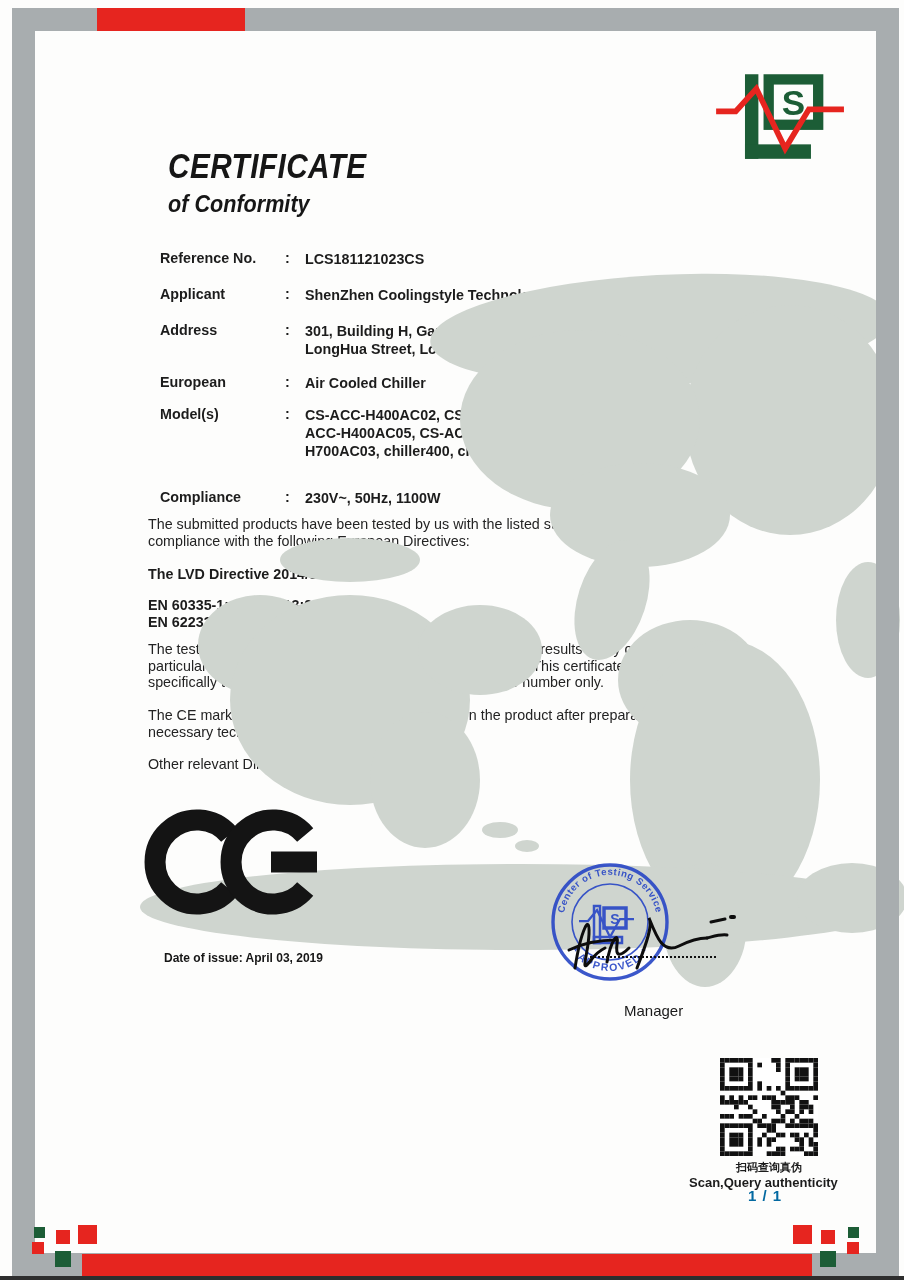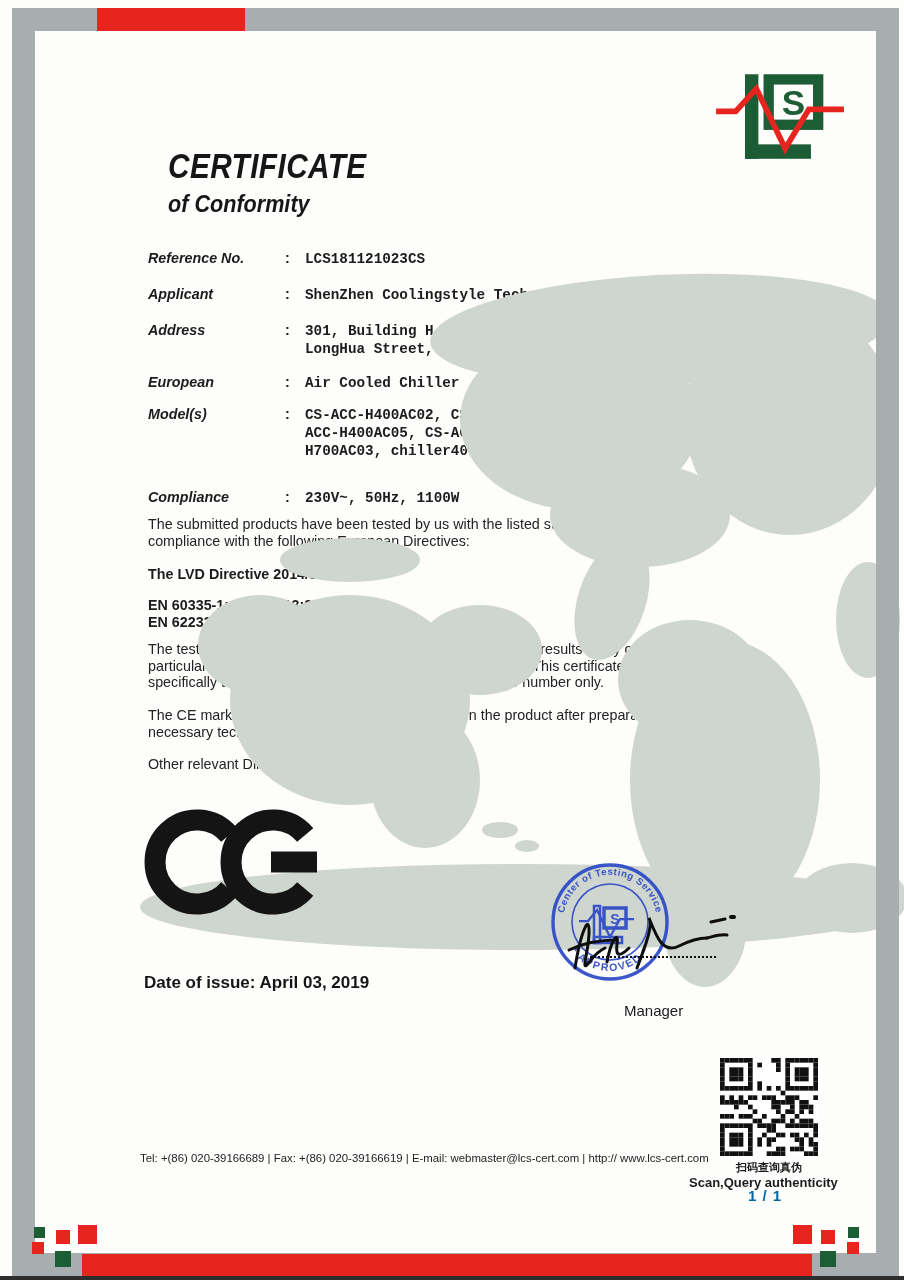--- a/index.html
+++ b/index.html
@@ -10,28 +10,28 @@
   .redblock{position:absolute;background:#e6251f;z-index:4;}
   .greenblock{position:absolute;background:#1c5d36;z-index:4;}
   .scanline{position:absolute;left:0;bottom:0;width:904px;height:4px;background:#2e2e2e;z-index:6;}
   
   #map{position:absolute;left:0;top:0;z-index:1;}
   
   .content{position:absolute;z-index:5;}
   .title-main{font-size:35px;font-weight:700;letter-spacing:.5px;transform:scaleX(.85);transform-origin:left;white-space:nowrap;color:#161616;}
   .title-sub{font-size:24px;font-weight:700;transform:scaleX(.9);transform-origin:left;white-space:nowrap;color:#161616;margin-top:4px;}
   .frow{position:absolute;left:148px;width:640px;font-size:14.3px;font-weight:700;color:#1c1c1c;}
-  .flabel{position:absolute;left:0;top:0;white-space:nowrap;font-style:italic;}
+  .flabel{position:absolute;left:12px;top:0;white-space:nowrap;}
   .fcolon{position:absolute;left:137px;top:0;}
-  .fvals{position:absolute;left:157px;top:0;font-family:Liberation Mono, monospace;}
+  .fvals{position:absolute;left:157px;top:0;}
   .fvals div{white-space:nowrap;line-height:18px;}
   .para{position:absolute;left:148px;font-size:14.3px;color:#232323;}
   .para div{white-space:nowrap;line-height:16.5px;}
   .para.bold{font-weight:700;color:#1c1c1c;}
-  .dateline{position:absolute;left:144px;top:951px;font-size:17px;font-weight:700;white-space:nowrap;color:#161616;margin-top:22px;}
+  .dateline{position:absolute;left:164px;top:951px;font-size:12px;font-weight:700;white-space:nowrap;color:#161616;}
   .dotline{position:absolute;left:590px;top:956px;width:126px;border-bottom:2.5px dotted #111;z-index:7;}
   .manager{position:absolute;left:624px;top:974px;font-size:15px;color:#1a1a1a;z-index:7;margin-top:28px;}
   
   .footer-left{position:absolute;left:140px;top:1152px;font-size:11.4px;line-height:13.5px;color:#222;white-space:nowrap;}
   .qrwrap{position:absolute;left:719px;top:1058px;width:100px;text-align:center;}
   #qr{width:98px;height:98px;margin:0 auto;display:block;}
   .qr-zh{font-size:11px;font-weight:700;margin-top:4px;white-space:nowrap;color:#1c1c1c;}
   .qr-en{font-size:13px;font-weight:700;white-space:nowrap;margin-left:-30px;color:#1c1c1c;}
   .pageno{position:absolute;left:748px;top:1187px;font-size:15px;font-weight:700;letter-spacing:1px;color:#0369a1;}
 </style>
@@ -203,21 +203,20 @@
       <path d="M92 78 C 102 52 108 34 104 28 C 112 48 118 64 134 56 C 144 51 152 48 162 48"></path>
       <path d="M162 48 C 170 46 176 44 182 45"></path>
       <path d="M166 32 L 180 29"></path>
       <path d="M186 27 L 189 27" stroke-width="4"></path>
     </g>
   </svg>
   <div class="dotline"></div>
   <div class="manager">Manager</div>
 
   <div class="footer-left">
-    <div>Tel: +(86) 020-39166689  |  Fax: +(86) 020-39166619   |  E-mail: webmaster@lcs-cert.com  |  http:// www.lcs-cert.com</div>
   </div>
 
   <div class="qrwrap">
     <svg id="qr" viewBox="0 0 98 98">
         <rect width="98" height="98" fill="#fff"></rect>
         <rect x="0.00" y="0.00" width="4.67" height="4.67" fill="#111"></rect>
         <rect x="4.67" y="0.00" width="4.67" height="4.67" fill="#111"></rect>
         <rect x="9.33" y="0.00" width="4.67" height="4.67" fill="#111"></rect>
         <rect x="14.00" y="0.00" width="4.67" height="4.67" fill="#111"></rect>
         <rect x="18.67" y="0.00" width="4.67" height="4.67" fill="#111"></rect>

